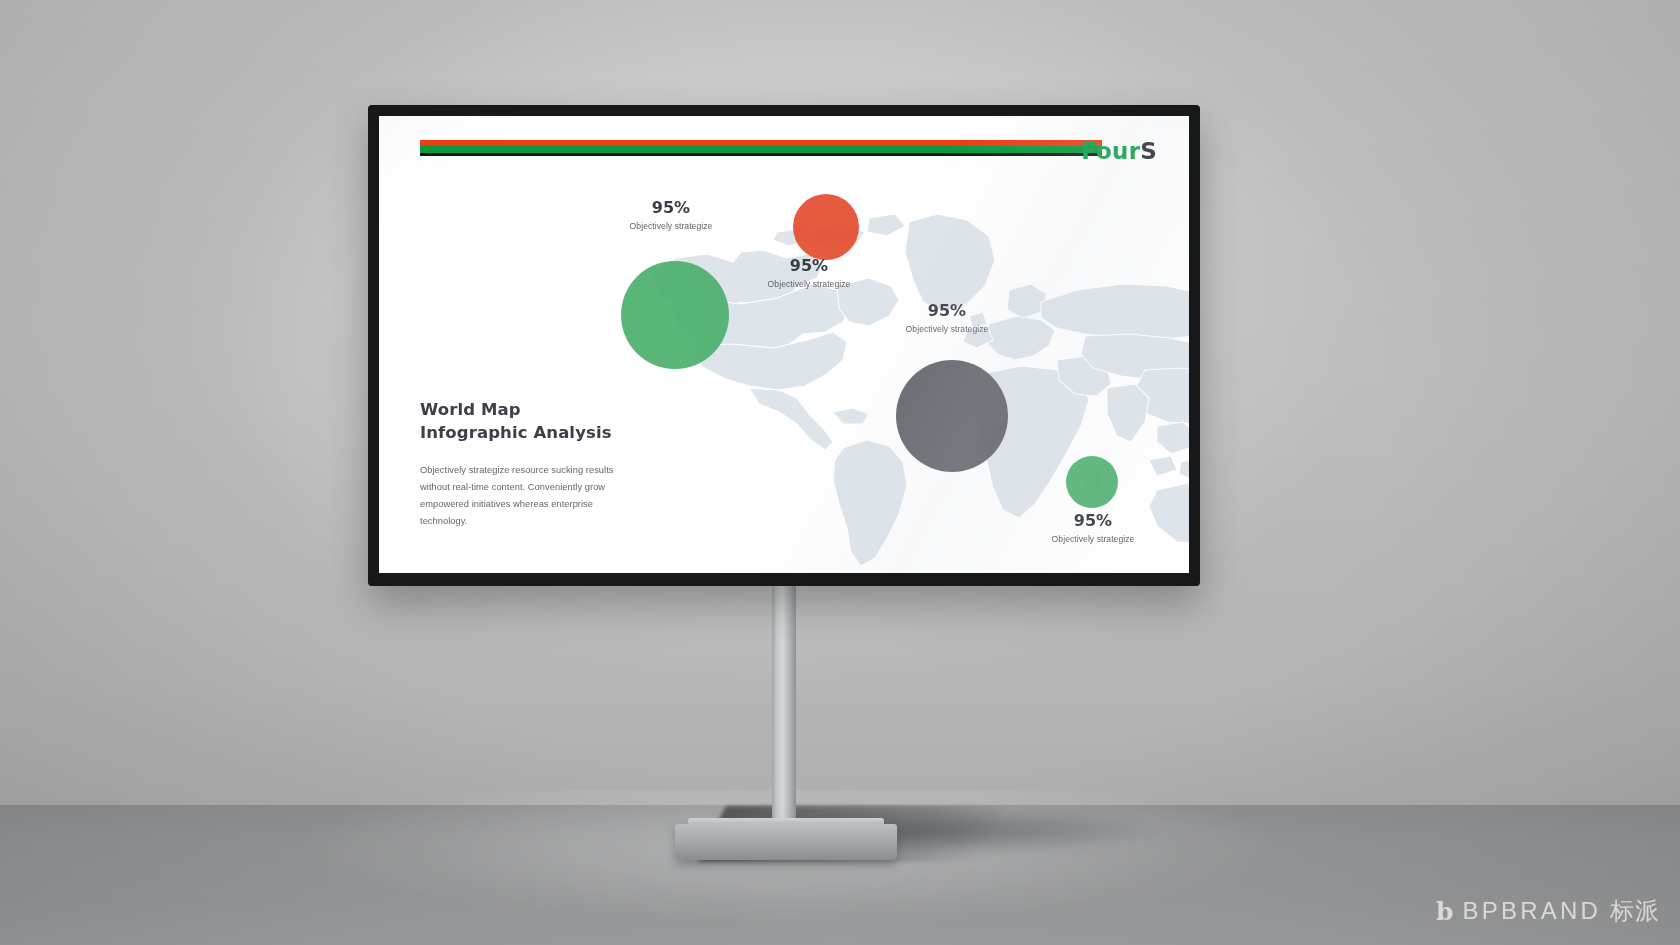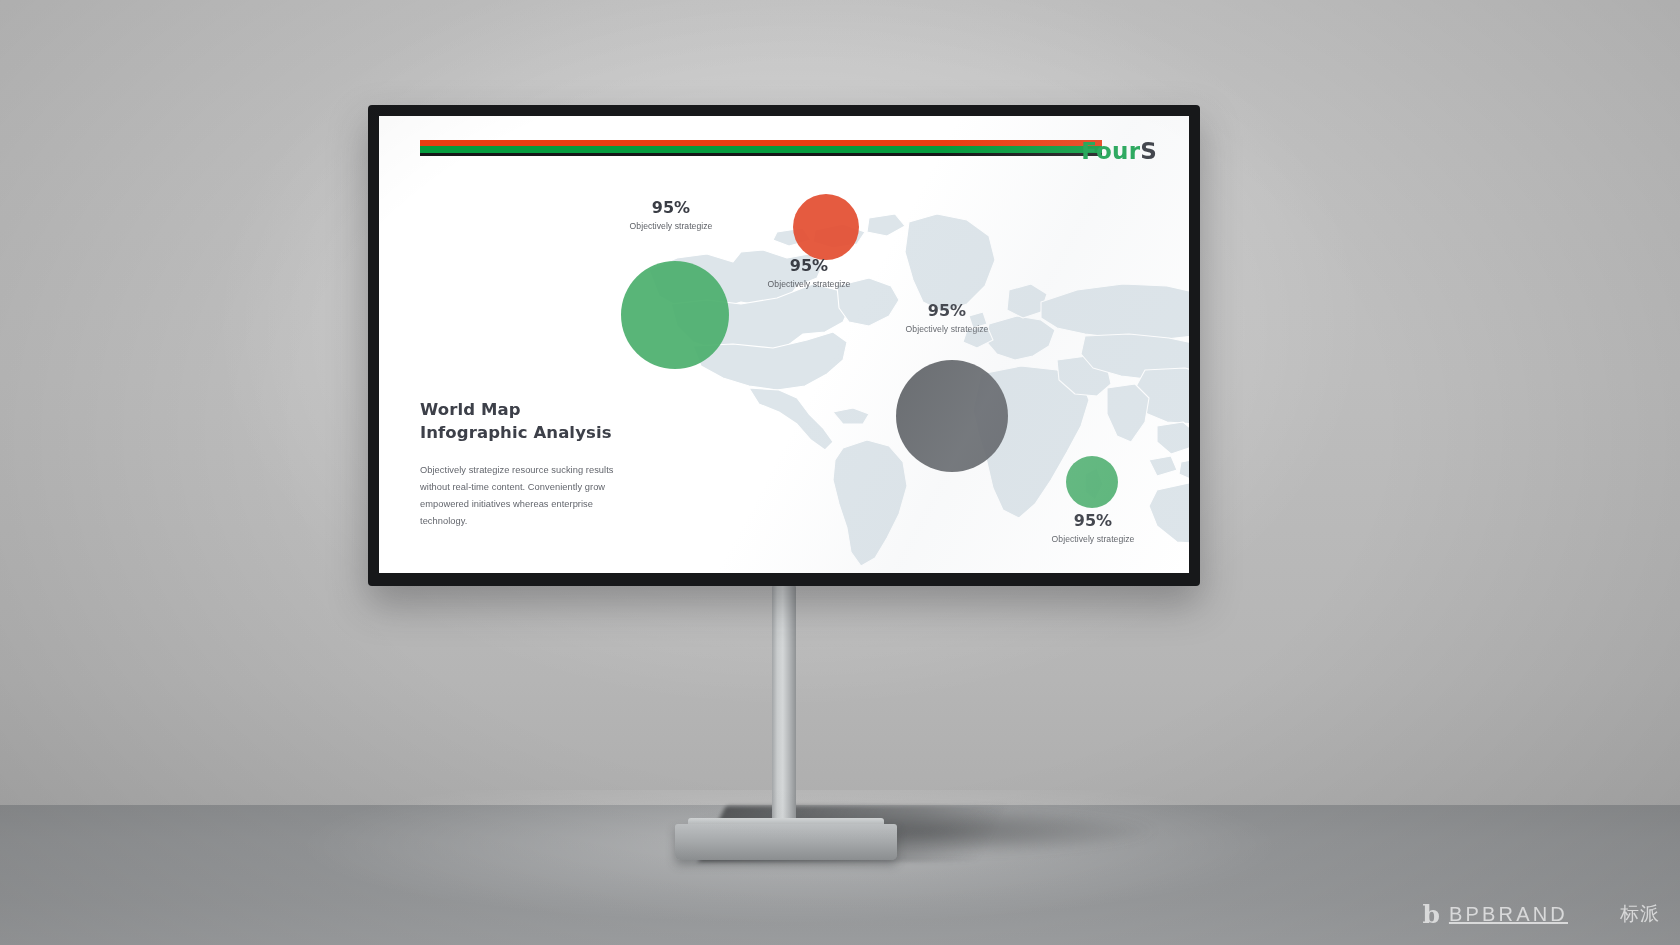--- a/index.html
+++ b/index.html
@@ -134,22 +134,22 @@
   
   #watermark {
     position: absolute; right: 20px; bottom: 18px; z-index: 60;
     display: flex; align-items: center; gap: 9px;
     color: rgba(255,255,255,0.66);
   }
   #wm-mark {
     font-size: 25px; font-weight: bold; line-height: 1;
     font-family: "DejaVu Serif", serif;
   }
-  #wm-text { font-size: 20px; letter-spacing: 3.2px; text-decoration: underline; }
-  #wm-cn { font-size: 19px; letter-spacing: 1px; margin-left: 43px; }
+  #wm-text { font-size: 24px; letter-spacing: 3.2px; }
+  #wm-cn { font-size: 24px; letter-spacing: 1px; }
 </style>
 </head>
 <body>
 
 <div id="scene">
   <div id="wallglow"></div>
   <div id="floor"></div>
   <div id="floorglow"></div>
   <div id="floorshadow"></div>
   <div id="castshadow"></div>

